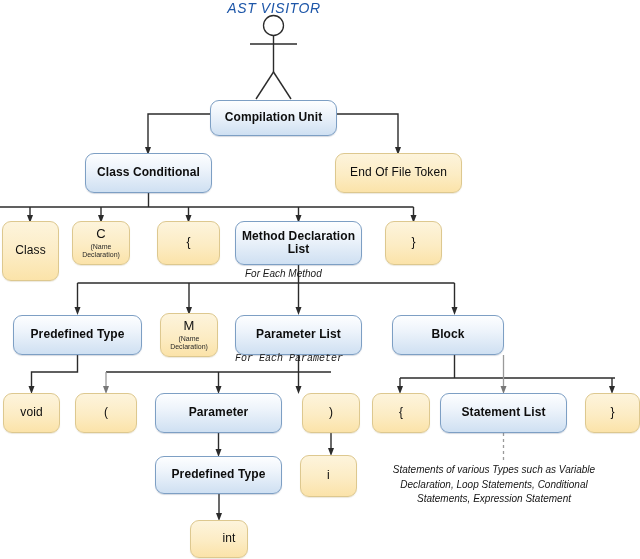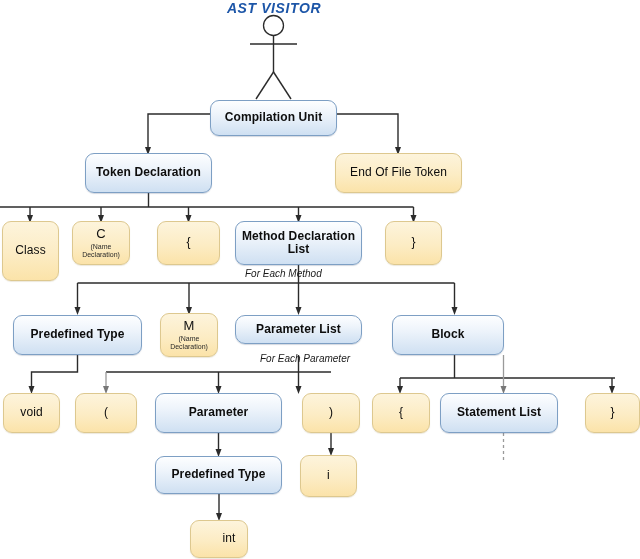--- a/index.html
+++ b/index.html
@@ -17,21 +17,21 @@
        box-shadow:0 1px 1px rgba(80,100,130,.25);}
   .node.yellow{border:1px solid #ddc88f;
        background:linear-gradient(to bottom,#fdf4dc 0%,#fcecc4 55%,#fbe3a9 100%);
        box-shadow:0 1px 1px rgba(170,150,100,.22);}
   .node .lbl{font-weight:bold;font-size:12px;color:#0d0d0d;letter-spacing:.1px;}
   .node.yellow .lbl{font-weight:normal;font-size:12px;}
   .node .sub{font-size:7px;color:#2a2a2a;margin-top:1px;line-height:1.12;}
   .node .big{font-weight:normal;font-size:13px;color:#111;}
 
   #title{position:absolute;left:0;top:0;width:548px;text-align:center;
-     font-weight:bold;font-style:italic;font-size:14px;color:#1d56a8;
+     font-weight:normal;font-style:italic;font-size:14px;color:#1d56a8;
      letter-spacing:.6px;}
 
   .edge-label{position:absolute;font-style:italic;font-size:10px;color:#1a1a1a;
      white-space:nowrap;}
   .note{position:absolute;font-style:italic;font-size:10px;color:#141414;
      text-align:center;line-height:1.45;}
 </style>
 </head>
 <body>
 
@@ -99,21 +99,21 @@
     </g>
 
     <line x1="503.5" y1="433" x2="503.5" y2="462" stroke="#9a9a9a" stroke-width="1.3" stroke-dasharray="3,3"></line>
   </svg>
 
   <div id="nodes-layer">
       <div class="node blue" style="left: 210px; top: 100px; width: 127px; height: 36px;">
         <div class="lbl">Compilation Unit</div>
       </div>
       <div class="node blue" style="left: 85px; top: 153px; width: 127px; height: 40px;">
-        <div class="lbl">Token Declaration</div>
+        <div class="lbl">Class Conditional</div>
       </div>
       <div class="node yellow" style="left: 335px; top: 153px; width: 127px; height: 40px;">
         <div class="lbl">End Of File Token</div>
       </div>
       <div class="node yellow" style="left: 2px; top: 221px; width: 57px; height: 60px;">
         <div class="lbl">Class</div>
       </div>
       <div class="node yellow" style="left: 72px; top: 221px; width: 58px; height: 44px;">
         <div class="big">C</div>
         <div class="sub">(Name Declaration)</div>
@@ -127,55 +127,56 @@
       <div class="node yellow" style="left: 385px; top: 221px; width: 57px; height: 44px;">
         <div class="lbl">}</div>
       </div>
       <div class="node blue" style="left: 13px; top: 315px; width: 129px; height: 40px;">
         <div class="lbl">Predefined Type</div>
       </div>
       <div class="node yellow" style="left: 160px; top: 313px; width: 58px; height: 44px;">
         <div class="big">M</div>
         <div class="sub">(Name Declaration)</div>
       </div>
-      <div class="node blue" style="left: 235px; top: 315px; width: 127px; height: 29px; border-radius: 10px;">
+      <div class="node blue" style="left: 235px; top: 315px; width: 127px; height: 40px;">
         <div class="lbl">Parameter List</div>
       </div>
       <div class="node blue" style="left: 392px; top: 315px; width: 112px; height: 40px;">
         <div class="lbl">Block</div>
       </div>
       <div class="node yellow" style="left: 3px; top: 393px; width: 57px; height: 40px;">
         <div class="lbl">void</div>
       </div>
       <div class="node yellow" style="left: 75px; top: 393px; width: 62px; height: 40px;">
         <div class="lbl">(</div>
       </div>
       <div class="node blue" style="left: 155px; top: 393px; width: 127px; height: 40px;">
         <div class="lbl">Parameter</div>
       </div>
       <div class="node yellow" style="left: 302px; top: 393px; width: 58px; height: 40px;">
         <div class="lbl">)</div>
       </div>
       <div class="node yellow" style="left: 372px; top: 393px; width: 58px; height: 40px;">
         <div class="lbl">{</div>
       </div>
-      <div class="node blue" style="left: 440px; top: 393px; width: 118px; height: 40px;">
+      <div class="node blue" style="left: 440px; top: 393px; width: 127px; height: 40px;">
         <div class="lbl">Statement List</div>
       </div>
       <div class="node yellow" style="left: 585px; top: 393px; width: 55px; height: 40px;">
         <div class="lbl">}</div>
       </div>
       <div class="node blue" style="left: 155px; top: 456px; width: 127px; height: 38px;">
         <div class="lbl">Predefined Type</div>
       </div>
       <div class="node yellow" style="left: 300px; top: 455px; width: 57px; height: 42px;">
         <div class="lbl">i</div>
       </div>
       <div class="node yellow" style="left: 190px; top: 520px; width: 58px; height: 38px; padding-left: 20px;">
         <div class="lbl">int</div>
       </div>
     </div>
   <div id="labels-layer">
       <div class="edge-label" style="left: 245px; top: 268px;">For Each Method</div>
-      <div class="edge-label" style="left: 260px; top: 353px;">For Each Parameter</div>
+      <div class="edge-label" style="left: 235px; top: 353px; font-family: Liberation Mono, monospace;">For Each Parameter</div>
     </div>
 
+  <div class="note" style="left: 383px; top: 463px; width: 222px;">Statements of various Types such as  Variable Declaration,  Loop Statements, Conditional Statements, Expression Statement</div>
 </div>
 
 </body></html>

